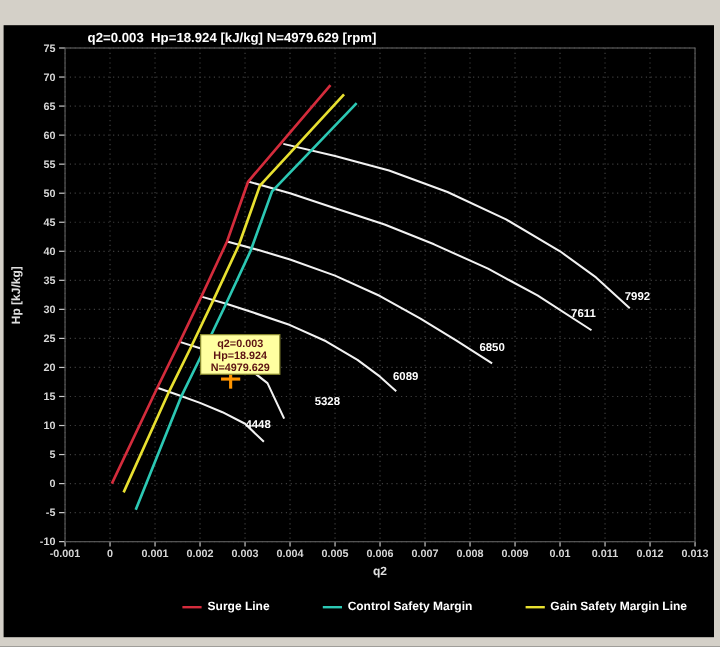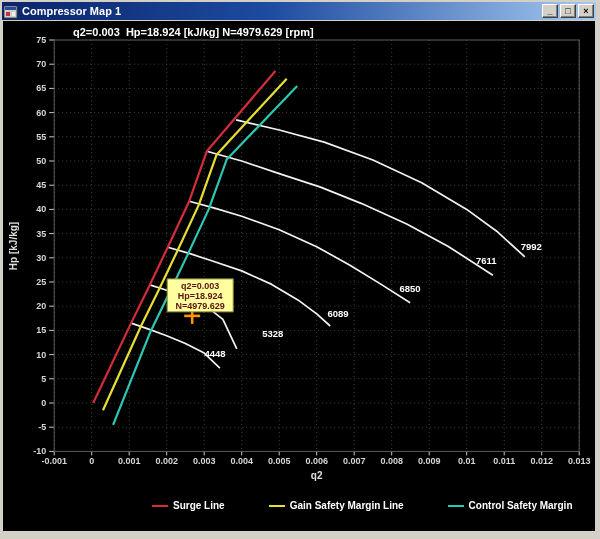--- a/index.html
+++ b/index.html
@@ -174,39 +174,23 @@
     </div>
 
   <div class="status">q2=0.003  Hp=18.924 [kJ/kg] N=4979.629 [rpm]</div>
 
   <div class="legend">
     <span class="item">
       <i class="sw" style="background: rgb(212, 44, 60);"></i>
       <span class="ltext">Surge Line</span>
     </span>
     <span class="item">
+      <i class="sw" style="background: rgb(44, 200, 180);"></i>
+      <span class="ltext">Control Safety Margin</span>
+    </span>
+    <span class="item">
       <i class="sw" style="background: rgb(232, 224, 48);"></i>
       <span class="ltext">Gain Safety Margin Line</span>
     </span>
-    <span class="item">
-      <i class="sw" style="background: rgb(44, 200, 180);"></i>
-      <span class="ltext">Control Safety Margin</span>
-    </span>
   </div>
 
-  <div class="titlebar">
-    <span class="app-icon">
-      <svg width="14" height="13" viewBox="0 0 14 13">
-        <rect x="0" y="0" width="13" height="12" fill="#d4d0c8" stroke="#404040"></rect>
-        <rect x="1" y="1" width="11" height="3" fill="#2a4aa0"></rect>
-        <rect x="2" y="6" width="4" height="4" fill="#c03040"></rect>
-        <rect x="8" y="6" width="3" height="4" fill="#f0f0f0"></rect>
-      </svg>
-    </span>
-    <span class="title">Compressor Map 1</span>
-    <span class="winbtns">
-      <button class="wbtn">_</button>
-      <button class="wbtn">□</button>
-      <button class="wbtn">×</button>
-    </span>
-  </div>
 
 </div>
 
 </body></html>

